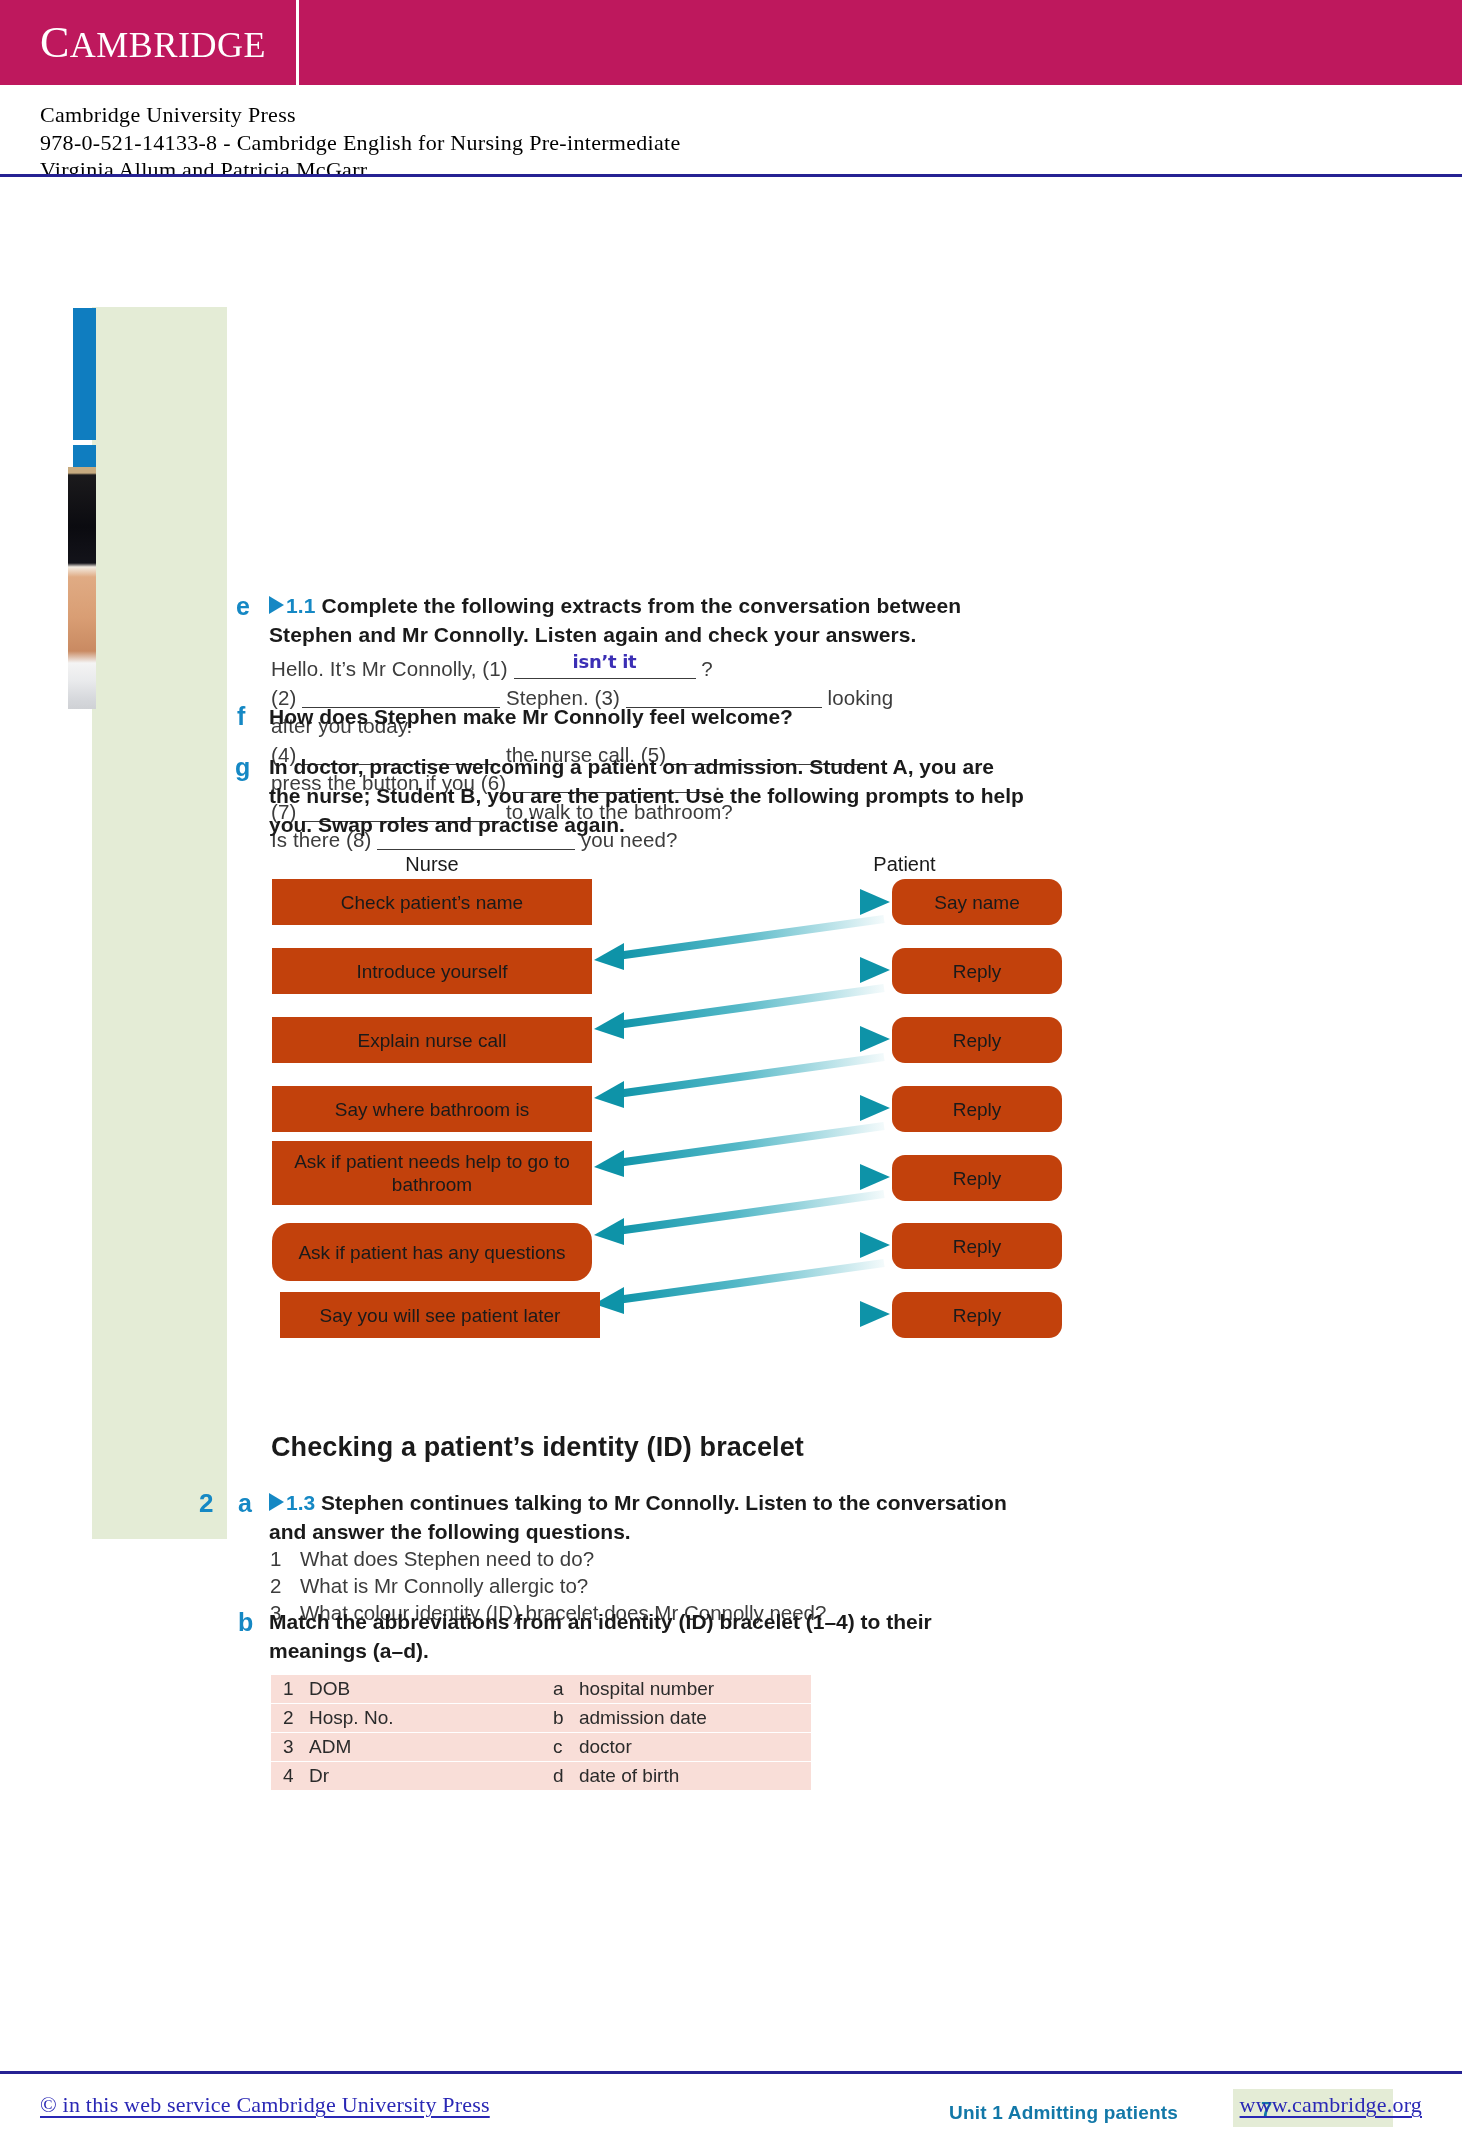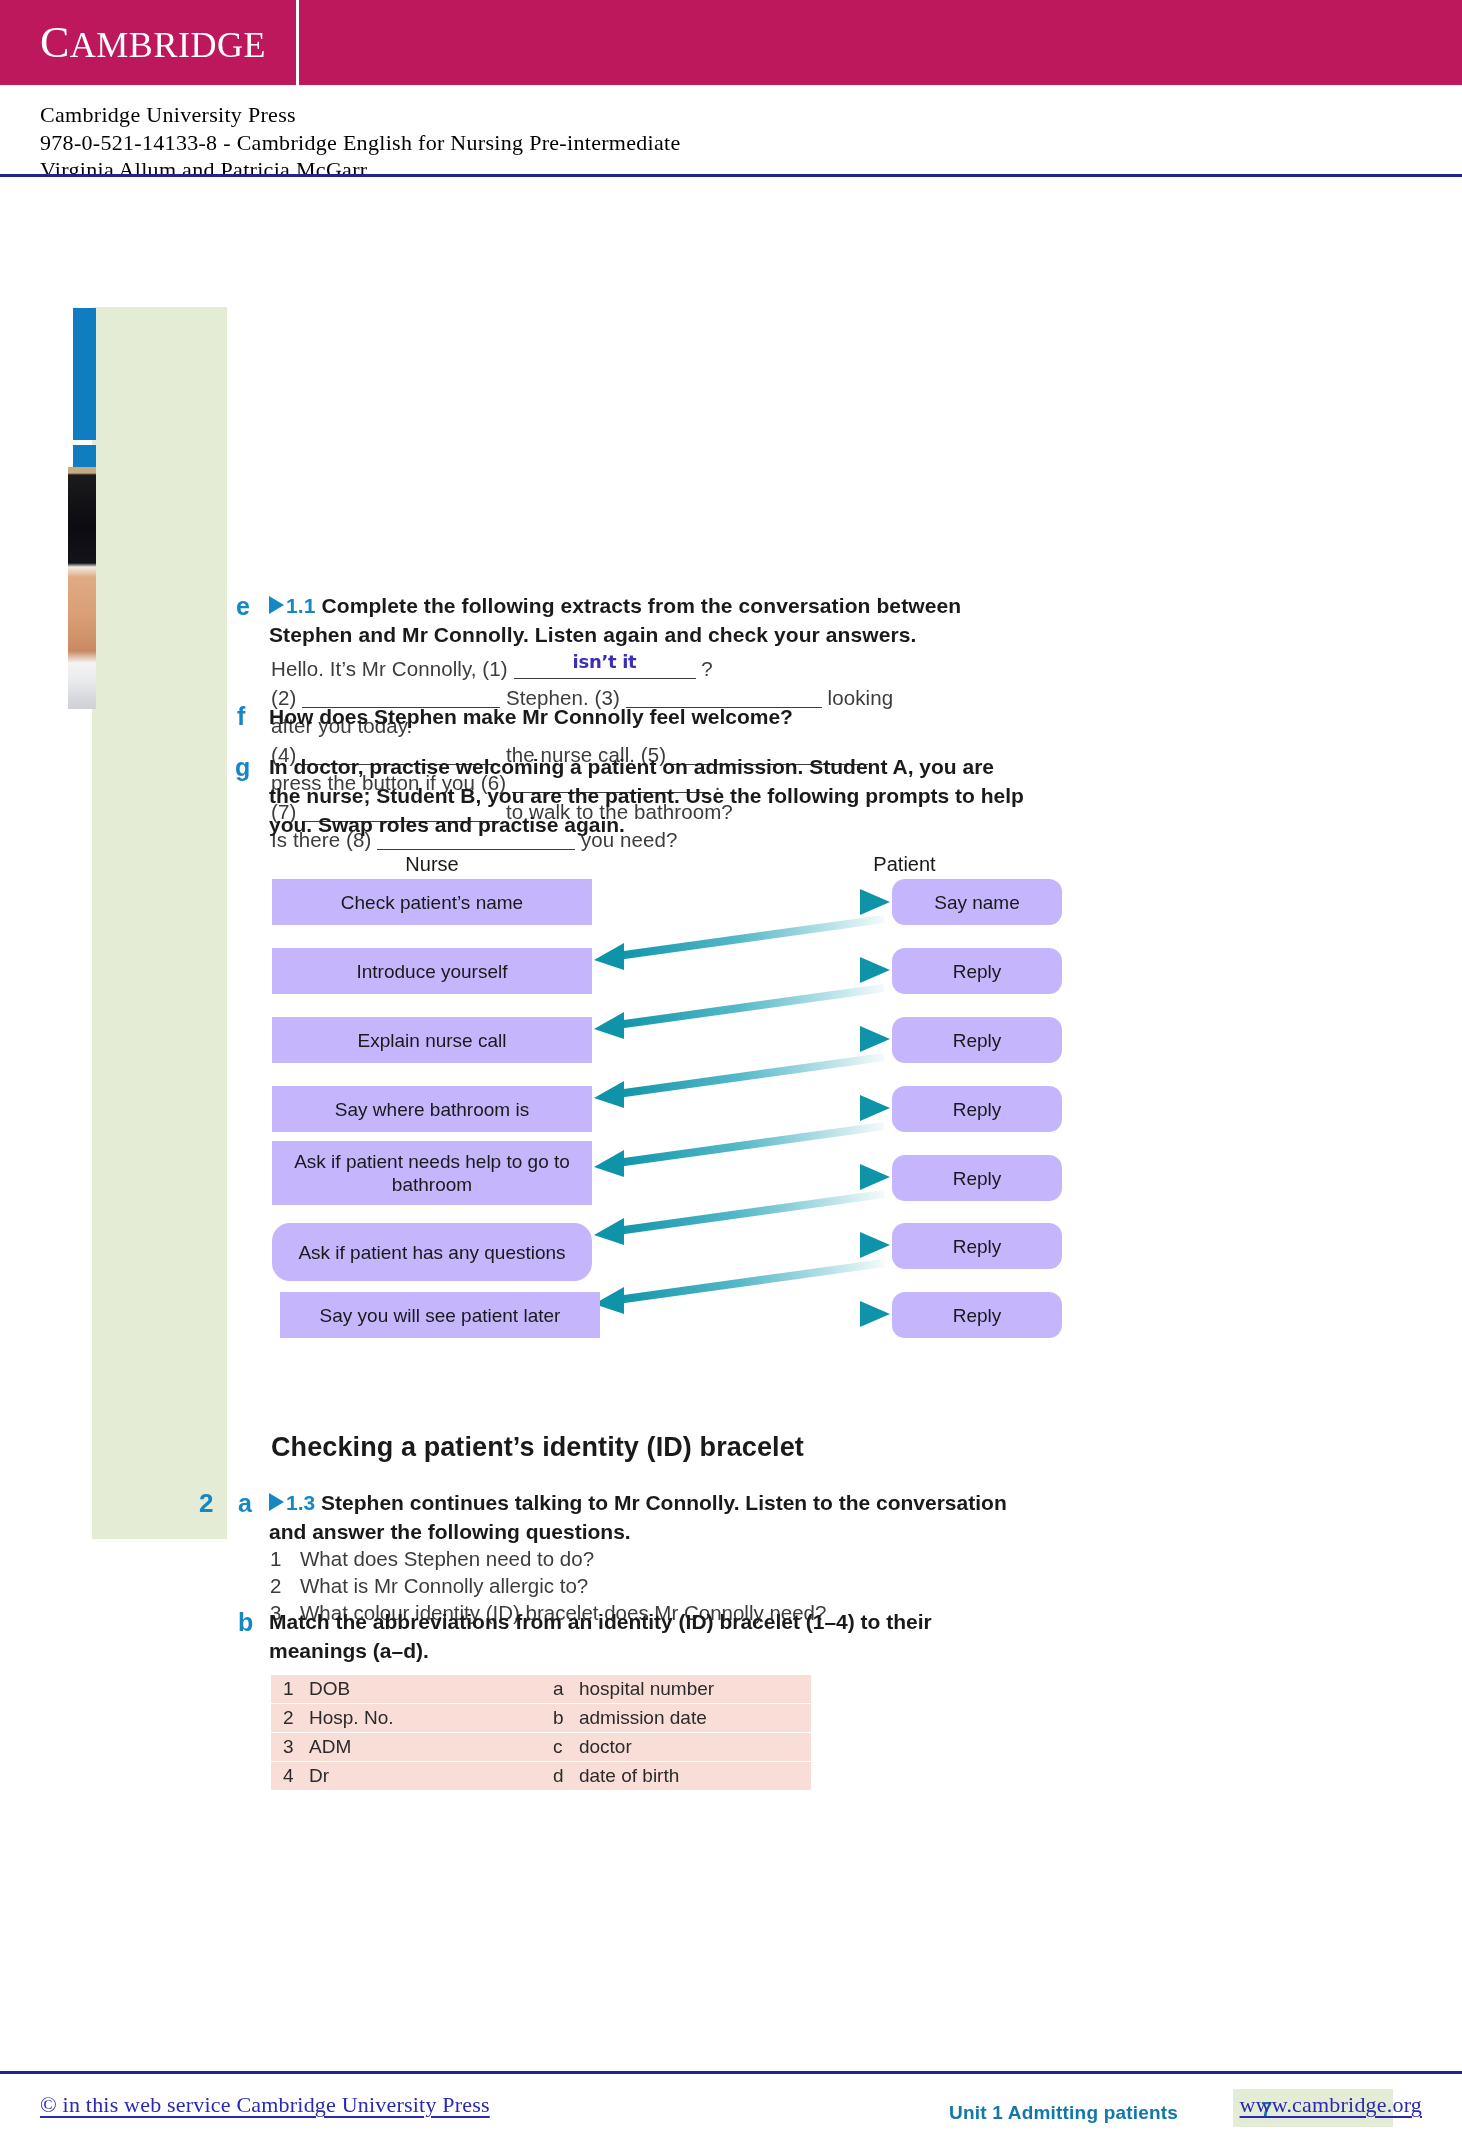--- a/index.html
+++ b/index.html
@@ -221,21 +221,21 @@
     position: absolute;
     font-size: 20px;
     color: #1a1a1a;
     text-align: center;
   }
   .diag-head.nurse { left: 0; top: 0; width: 320px; }
   .diag-head.patient { left: 545px; top: 0; width: 175px; }
 
   .dbox {
     position: absolute;
-    background: #c4b5fd;
+    background: #c2410c;
     color: #1a1a1a;
     font-size: 19px;
     display: flex;
     align-items: center;
     justify-content: center;
     text-align: center;
     line-height: 23px;
     box-sizing: border-box;
     padding: 0 6px;
   }

